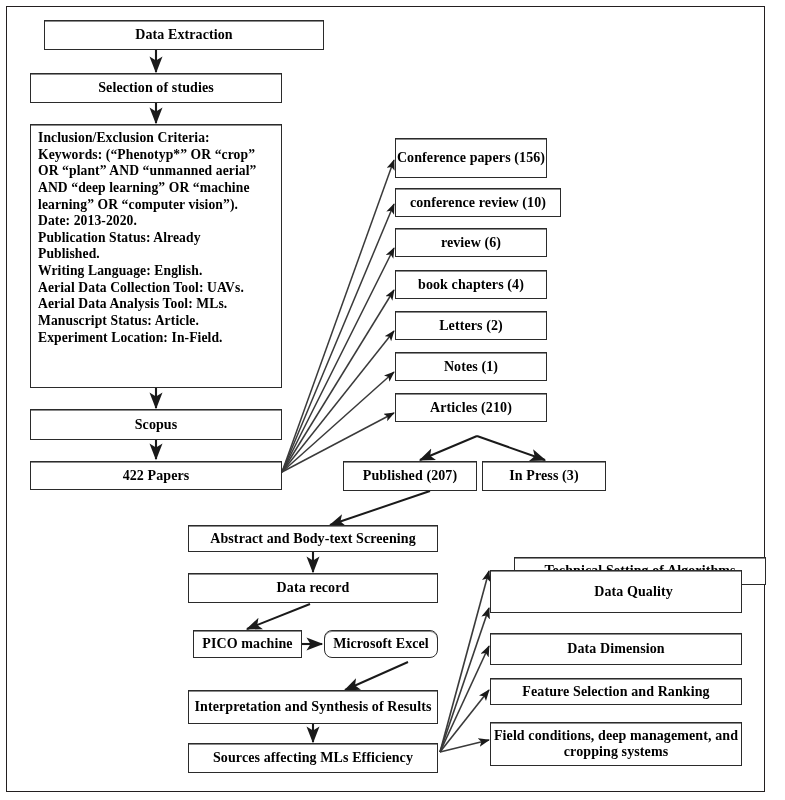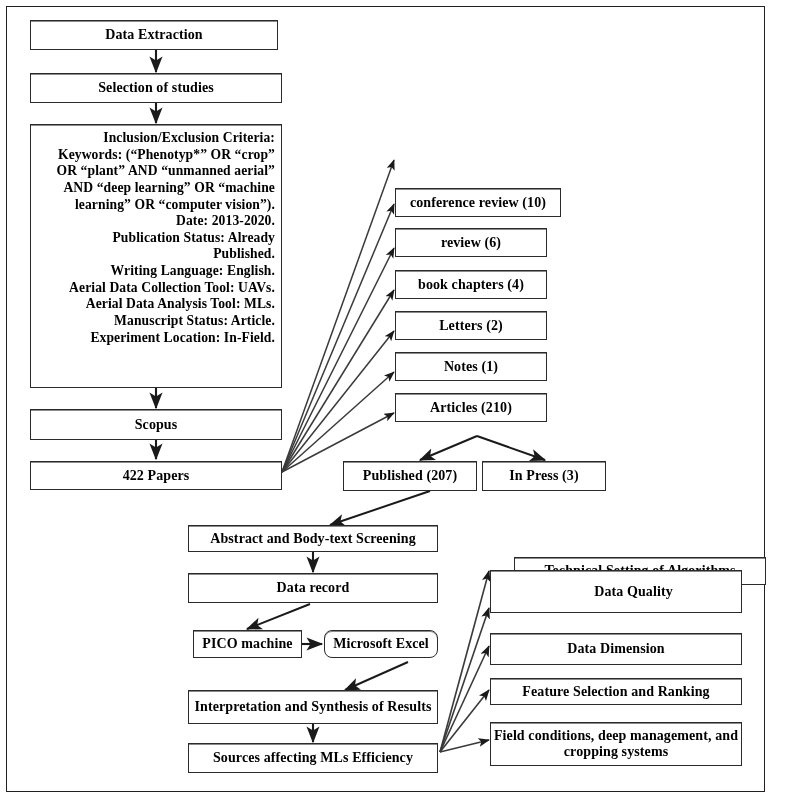--- a/index.html
+++ b/index.html
@@ -44,21 +44,21 @@
     align-items: center;
     justify-content: center;
     text-align: center;
     line-height: 1.12;
     font-size: 14px;
     letter-spacing: .1px;
     box-shadow: 0 1px 0 0 #8a8a8a inset;
   }
   .node.crit {
     display: block;
-    text-align: right;
+    text-align: left;
     justify-content: flex-start;
     padding: 5px 6px 14px 7px;
     font-size: 13.6px;
     line-height: 1.225;
     white-space: pre-line;
   }
   .node.two-line { line-height: 1.15; }
 </style>
 </head>
 <body>
@@ -105,21 +105,21 @@
 
     <line x1="313" y1="724" x2="313" y2="742" stroke="#1a1a1a" stroke-width="2.1" marker-end="url(#ah)"></line>
 
     <line x1="440" y1="752" x2="489" y2="571" stroke="#3a3a3a" stroke-width="1.6" marker-end="url(#ahs)"></line>
     <line x1="440" y1="752" x2="489" y2="608" stroke="#3a3a3a" stroke-width="1.6" marker-end="url(#ahs)"></line>
     <line x1="440" y1="752" x2="489" y2="646" stroke="#3a3a3a" stroke-width="1.6" marker-end="url(#ahs)"></line>
     <line x1="440" y1="752" x2="489" y2="690" stroke="#3a3a3a" stroke-width="1.6" marker-end="url(#ahs)"></line>
     <line x1="440" y1="752" x2="489" y2="740" stroke="#3a3a3a" stroke-width="1.6" marker-end="url(#ahs)"></line>
   </svg>
 
-  <div class="node" style="left:30px; top:20px; width:248px; height:30px;">Data Extraction</div>
+  <div class="node" style="left:44px; top:20px; width:280px; height:30px;">Data Extraction</div>
 
   <div class="node" style="left:30px; top:73px; width:252px; height:30px;">Selection of studies</div>
 
   <div class="node crit" style="left:30px; top:124px; width:252px; height:264px;">Inclusion/Exclusion Criteria:
 Keywords: (“Phenotyp*” OR “crop”
 OR “plant” AND “unmanned aerial”
 AND “deep learning” OR “machine
 learning” OR “computer vision”).
 Date: 2013-2020.
 Publication Status: Already
@@ -127,20 +127,21 @@
 Writing Language: English.
 Aerial Data Collection Tool: UAVs.
 Aerial Data Analysis Tool: MLs.
 Manuscript Status: Article.
 Experiment Location: In-Field.</div>
 
   <div class="node" style="left:30px; top:409px; width:252px; height:31px;">Scopus</div>
 
   <div class="node" style="left:30px; top:461px; width:252px; height:29px;">422 Papers</div>
 
+  <div class="node two-line" style="left:395px; top:138px; width:152px; height:40px;">Conference papers (156)</div>
 
   <div class="node" style="left:395px; top:188px; width:166px; height:29px;">conference review  (10)</div>
 
   <div class="node" style="left:395px; top:228px; width:152px; height:29px;">review (6)</div>
 
   <div class="node" style="left:395px; top:270px; width:152px; height:29px;">book chapters (4)</div>
 
   <div class="node" style="left:395px; top:311px; width:152px; height:29px;">Letters (2)</div>
 
   <div class="node" style="left:395px; top:352px; width:152px; height:29px;">Notes (1)</div>

